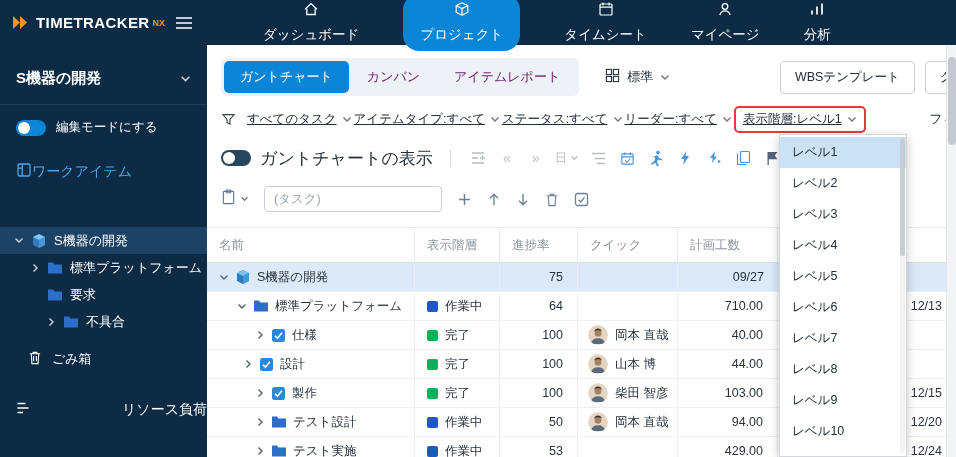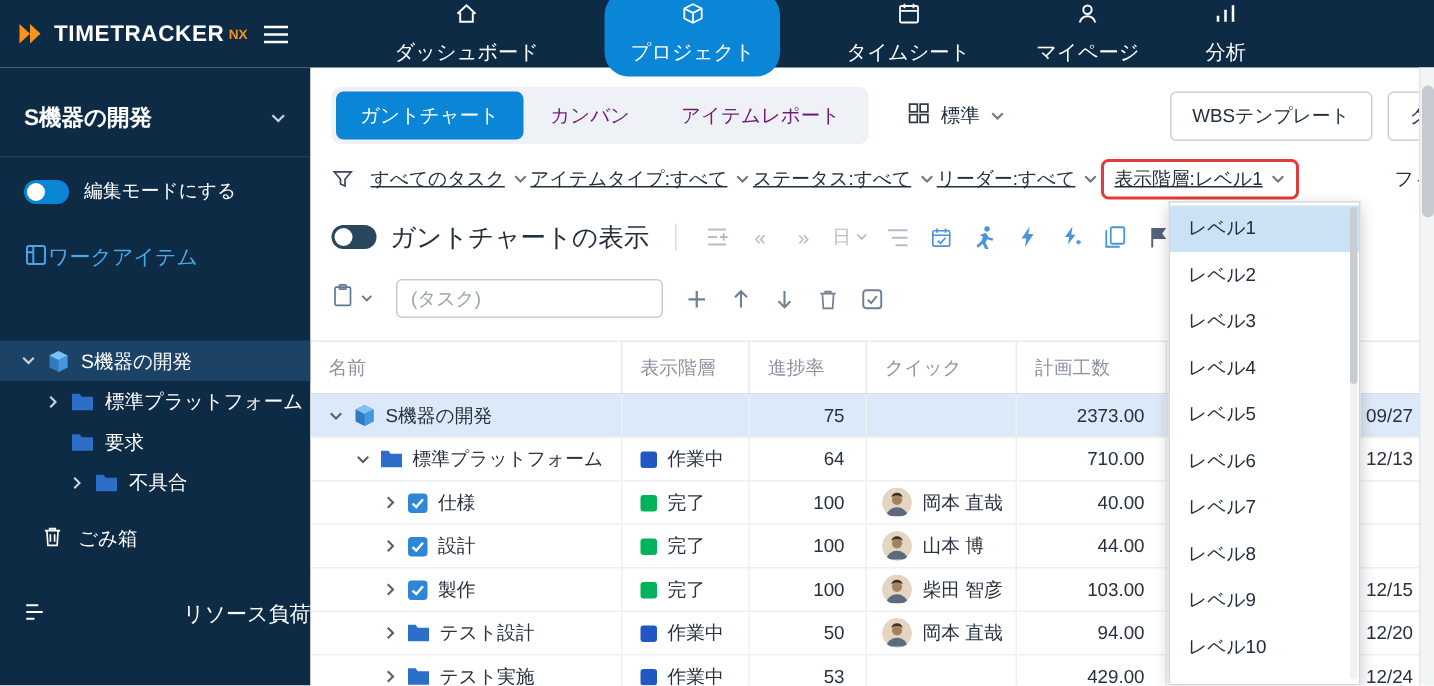--- a/index.html
+++ b/index.html
@@ -488,21 +488,20 @@
                   <path d="M8 1 14 4v8l-6 3-6-3V4Z" fill="#2f7bc0"></path>
                   <path d="M8 1 14 4 8 7 2 4Z" fill="#7cc3f0"></path>
                   <path d="M8 7v8l6-3V4Z" fill="#4598dd"></path>
                 </svg>
               </span>
               <span>S機器の開発</span>
             </div>
             <div class="cell status-cell"></div>
             <div class="cell num">75</div>
             <div class="cell leader-cell"></div>
-            <div class="cell num">2373.00</div>
             <div class="cell date-cell">09/27</div>
           </div>
           <div class="trow ">
             <div class="cell name-cell" style="padding-left: 30px;">
               <span class="tchev">
                 <svg width="10" height="7" viewBox="0 0 10 7" fill="none" stroke="currentColor" stroke-width="1.4">
                   <path d="M1.5 1.5 5 5l3.5-3.5"></path>
                 </svg>
               </span>
               <span class="ticon">
@@ -549,21 +548,21 @@
                   <path d="M6.2 6.6c.4-2.1 1.8-3.1 3.8-3.1s3.4 1 3.8 3.1c-1.1-.9-2.3-1.3-3.8-1.3s-2.7.4-3.8 1.3z" fill="#3c3028"></path>
                   <path d="M2.6 19a7.6 7.6 0 0 1 14.8 0z" fill="#5b6b7c"></path>
                 </svg>
               </span>
               <span>岡本 直哉</span>
             </div>
             <div class="cell num">40.00</div>
             <div class="cell date-cell"></div>
           </div>
           <div class="trow ">
-            <div class="cell name-cell" style="padding-left: 48px;">
+            <div class="cell name-cell" style="padding-left: 36px;">
               <span class="tchev">
                 <svg width="7" height="10" viewBox="0 0 7 10" fill="none" stroke="currentColor" stroke-width="1.4">
                   <path d="M1.5 1.5 5 5 1.5 8.5"></path>
                 </svg>
               </span>
               <span class="ticon">
                 <svg width="15" height="15" viewBox="0 0 15 15">
                   <rect x="1" y="1" width="13" height="13" rx="2.5" fill="#2d86d8"></rect>
                   <path d="M4 7.8 6.5 10 11 4.8" stroke="#fff" stroke-width="1.6" fill="none"></path>
                 </svg>

